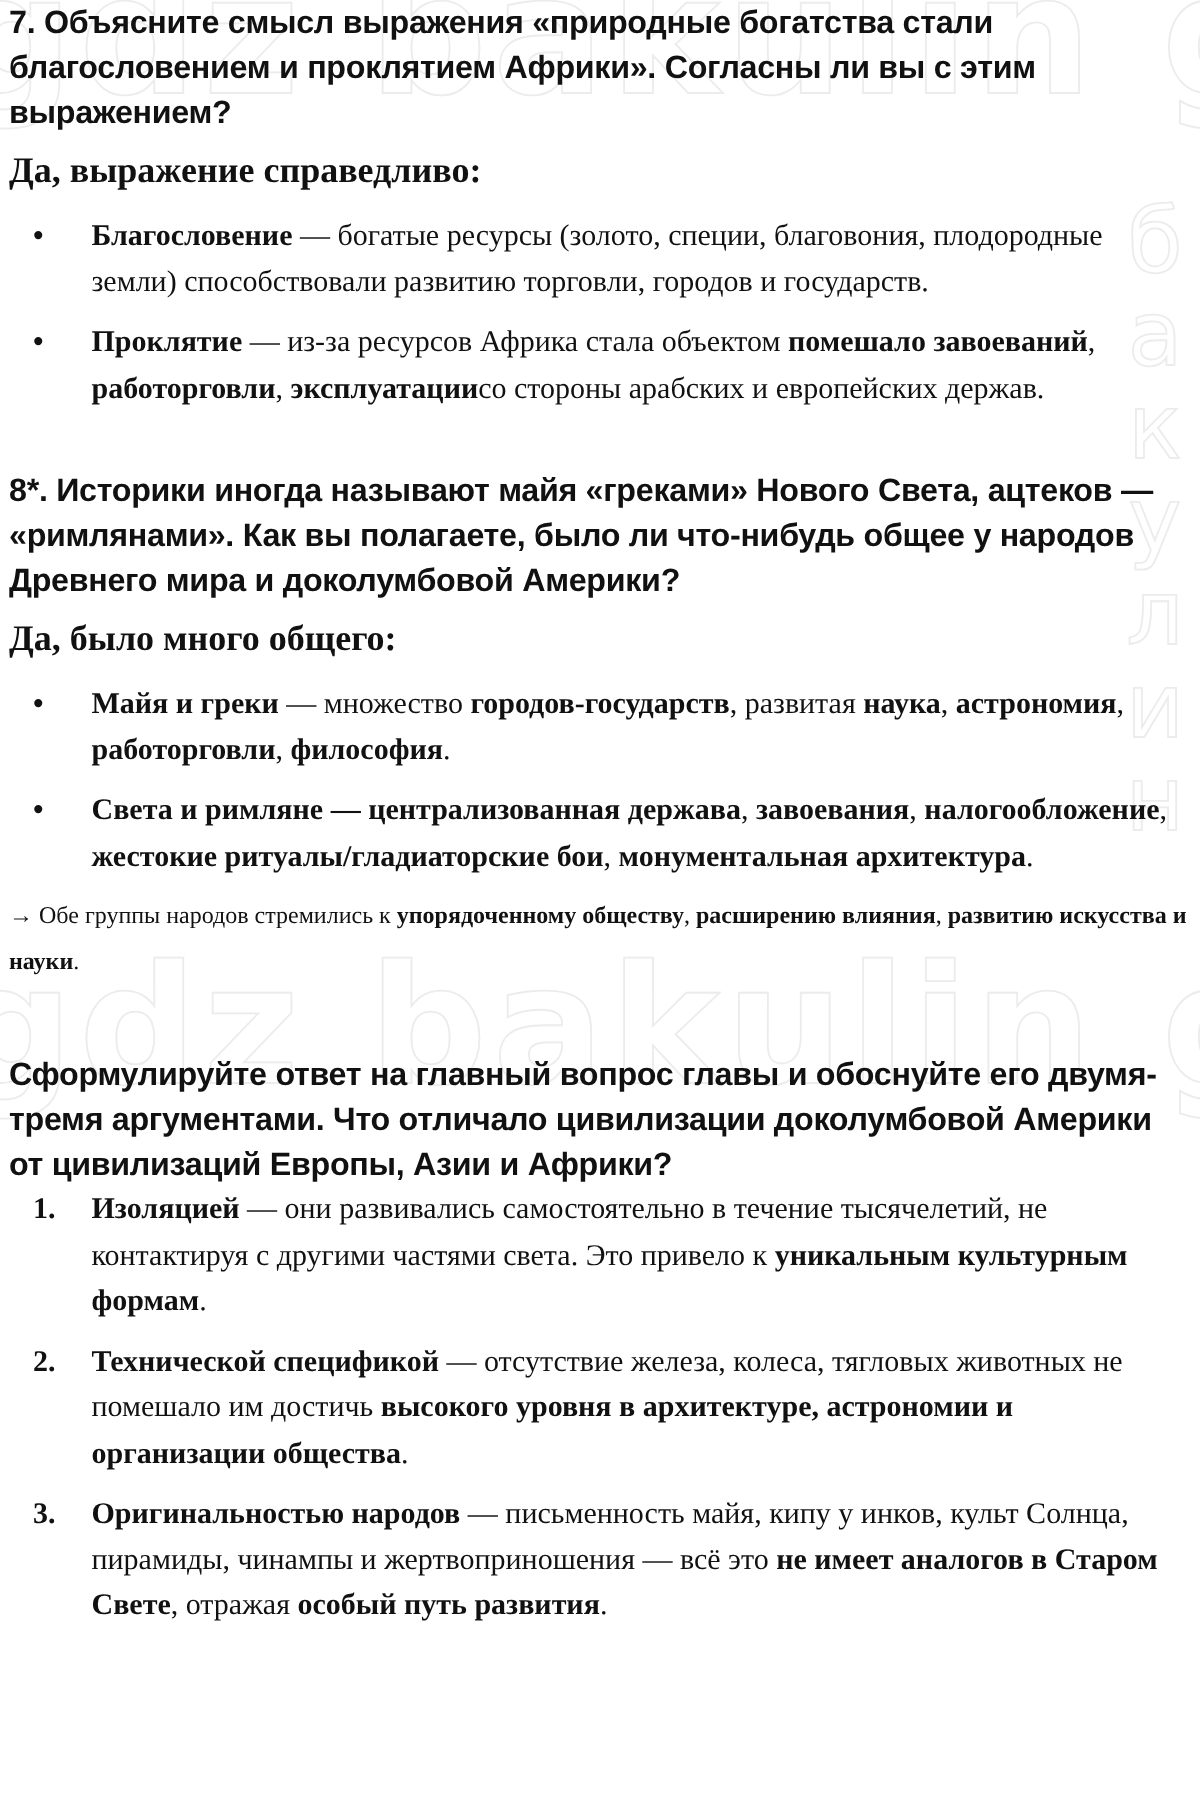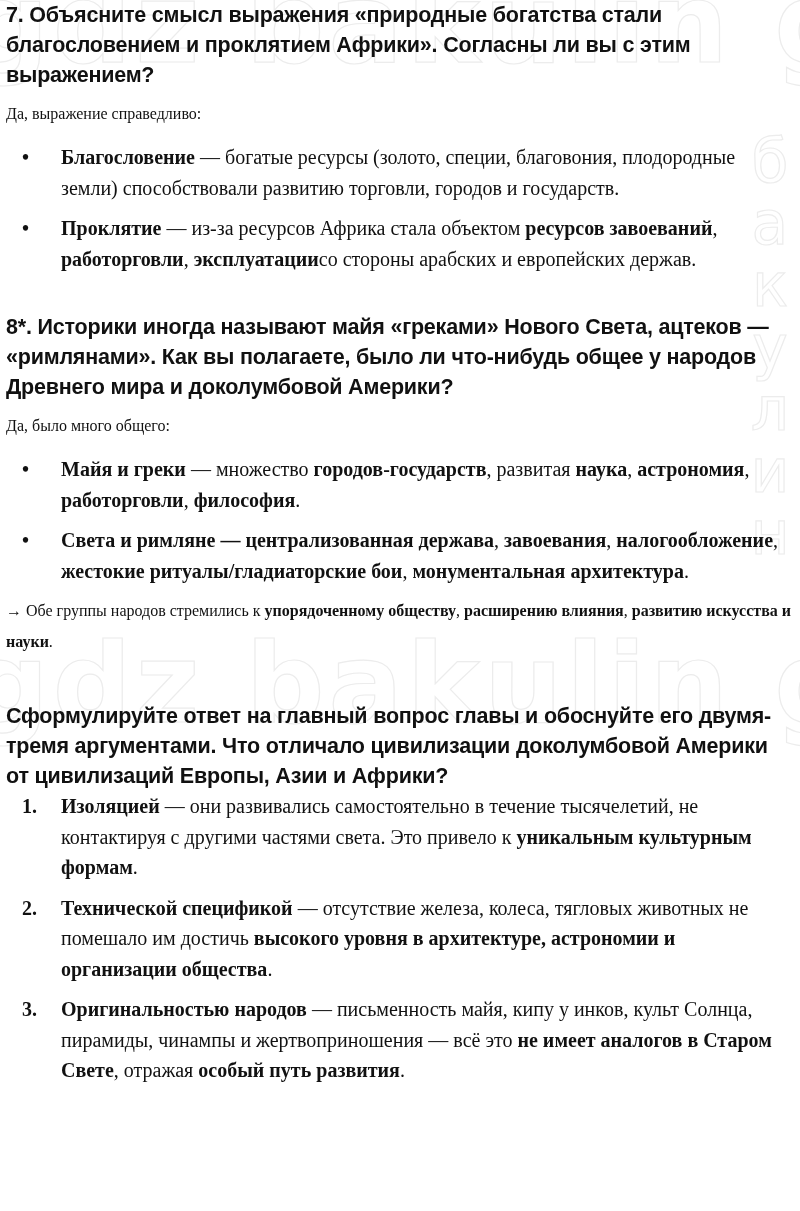--- a/index.html
+++ b/index.html
@@ -48,23 +48,24 @@
     h2.question {
       font-family: "Liberation Sans", sans-serif;
       font-weight: bold;
       font-size: 21.5px;
       line-height: 30px;
       margin: 0;
       letter-spacing: -0.2px;
     }
     p.lead {
       font-family: "Liberation Serif", serif;
-      font-size: 16px;
+      font-size: 24px;
       line-height: 28px;
       margin: 10px 0 14px 0;
+      font-weight: bold;
     }
     ul.bullets, ol.numbered {
       list-style: none;
       margin: 0;
       padding: 0;
     }
     .item {
       position: relative;
       padding-left: 55px;
       font-family: "Liberation Serif", serif;
@@ -106,21 +107,21 @@
   <section class="sec1">
     <h2 class="question">7. Объясните смысл выражения «природные богатства стали благословением и проклятием Африки». Согласны ли вы с этим выражением?</h2>
     <p class="lead">Да, выражение справедливо:</p>
     <ul class="bullets">
       <li class="item">
         <span class="marker">•</span>
         <b>Благословение</b><span> — </span><span>богатые ресурсы (золото, специи, благовония, плодородные земли) способствовали развитию торговли, городов и государств.</span>
       </li>
       <li class="item">
         <span class="marker">•</span>
-        <b>Проклятие</b><span> — </span><span>из-за ресурсов Африка стала объектом </span><b>ресурсов завоеваний</b><span>, </span><b>работорговли</b><span>, </span><b>эксплуатации</b><span>со стороны арабских и европейских держав.</span>
+        <b>Проклятие</b><span> — </span><span>из-за ресурсов Африка стала объектом </span><b>помешало завоеваний</b><span>, </span><b>работорговли</b><span>, </span><b>эксплуатации</b><span>со стороны арабских и европейских держав.</span>
       </li>
     </ul>
   </section>
 
   <section class="sec2">
     <h2 class="question">8*. Историки иногда называют майя «греками» Нового Света, ацтеков — «римлянами». Как вы полагаете, было ли что-нибудь общее у народов Древнего мира и доколумбовой Америки?</h2>
     <p class="lead">Да, было много общего:</p>
     <ul class="bullets">
       <li class="item">
         <span class="marker">•</span>

